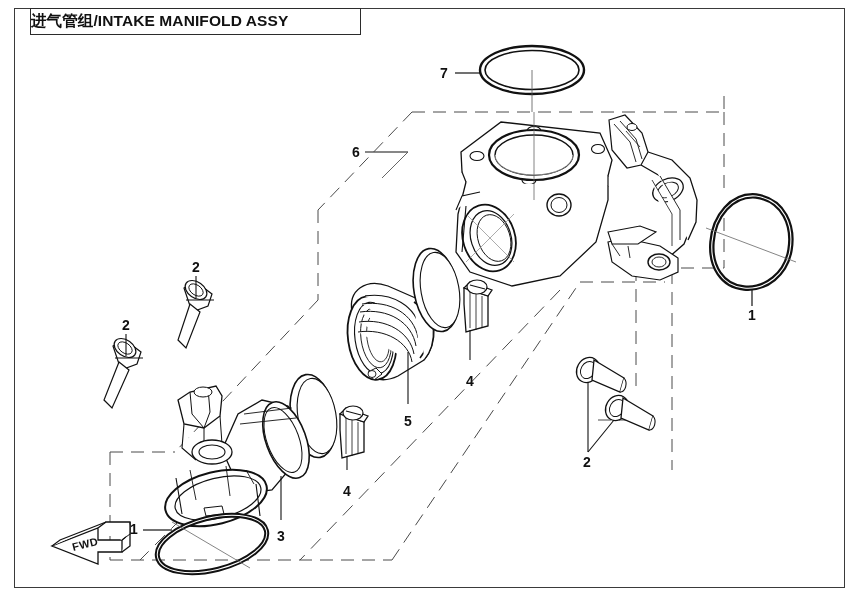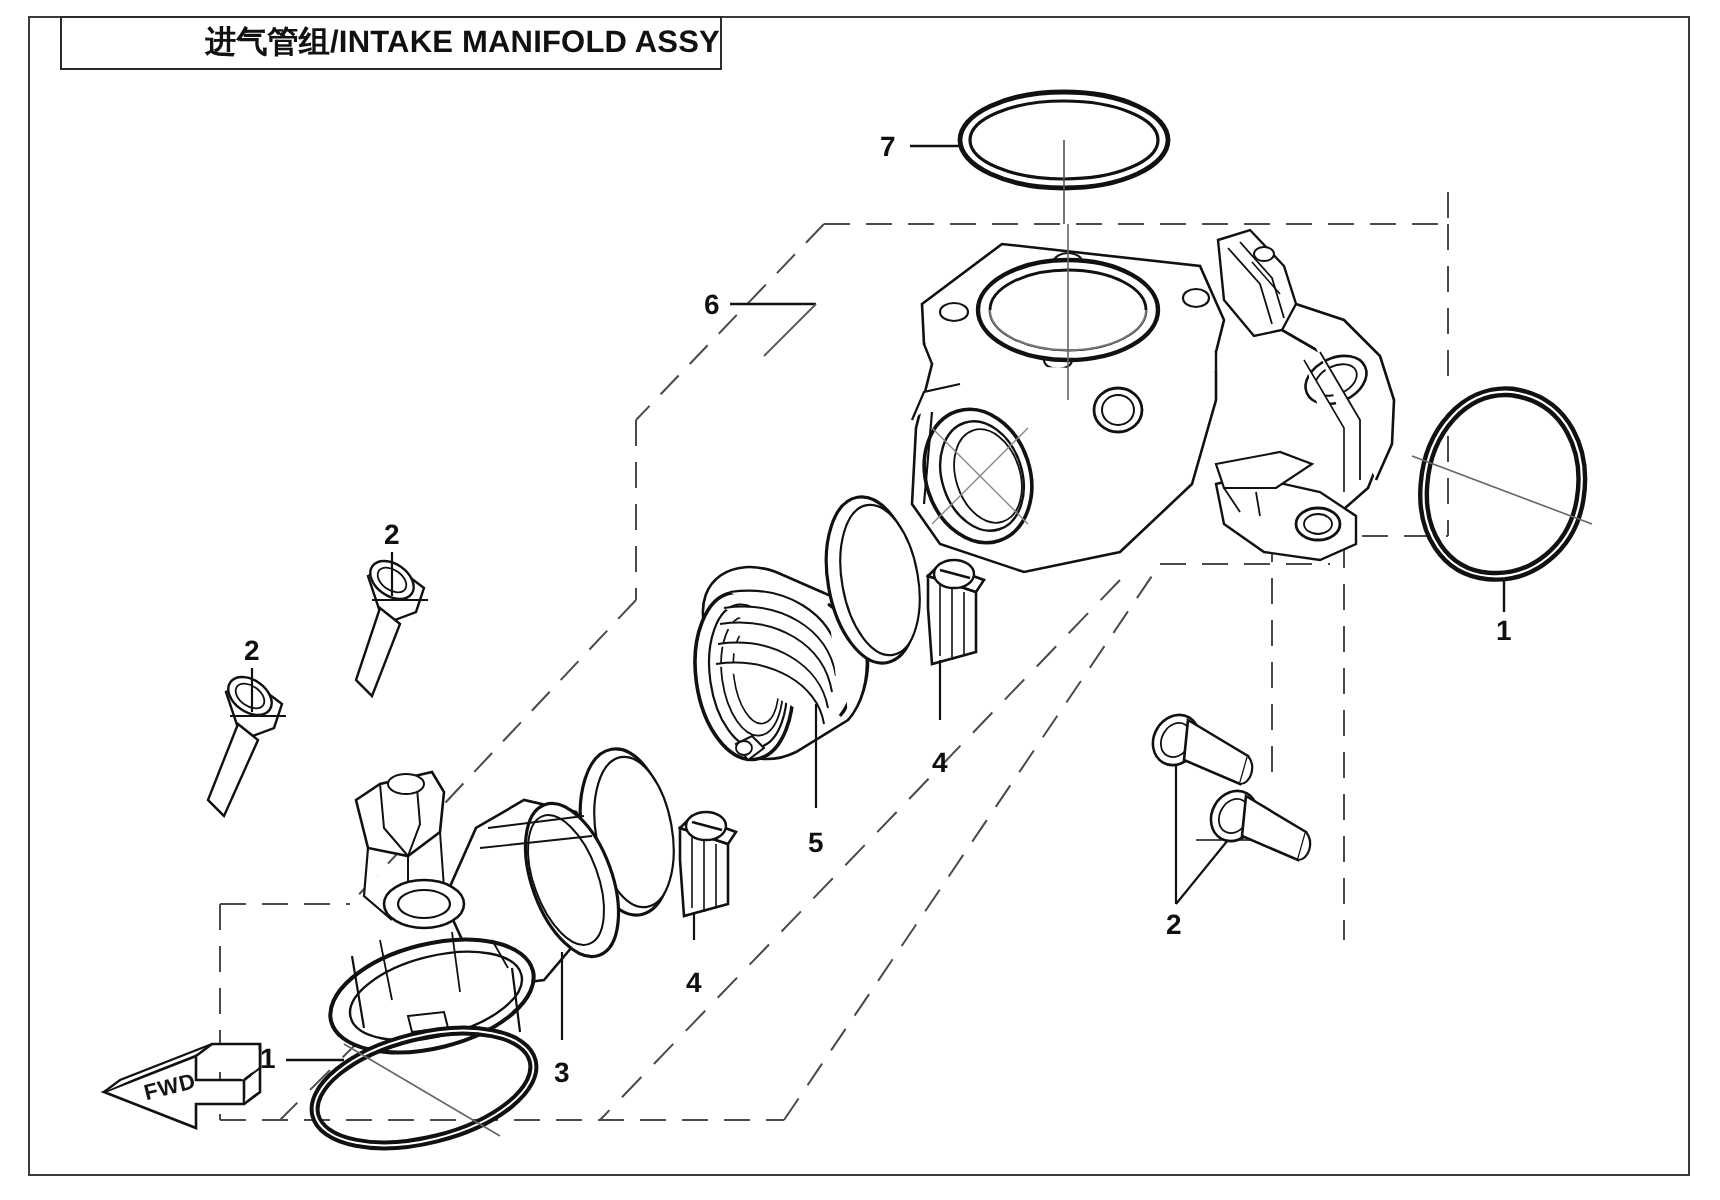--- a/index.html
+++ b/index.html
@@ -30,21 +30,21 @@
     position: absolute;
     left: 30px;
     top: 8px;
     width: 331px;
     height: 27px;
     border: 1.5px solid #2b2b2b;
     box-sizing: border-box;
     background: #ffffff;
     display: flex;
     align-items: center;
-    justify-content: flex-end;
+    justify-content: flex-start;
   }
   #title-text {
     font-size: 15.5px;
     font-weight: bold;
     color: #111111;
     letter-spacing: 0.1px;
     white-space: nowrap;
   }
   svg.layer {
     position: absolute;

